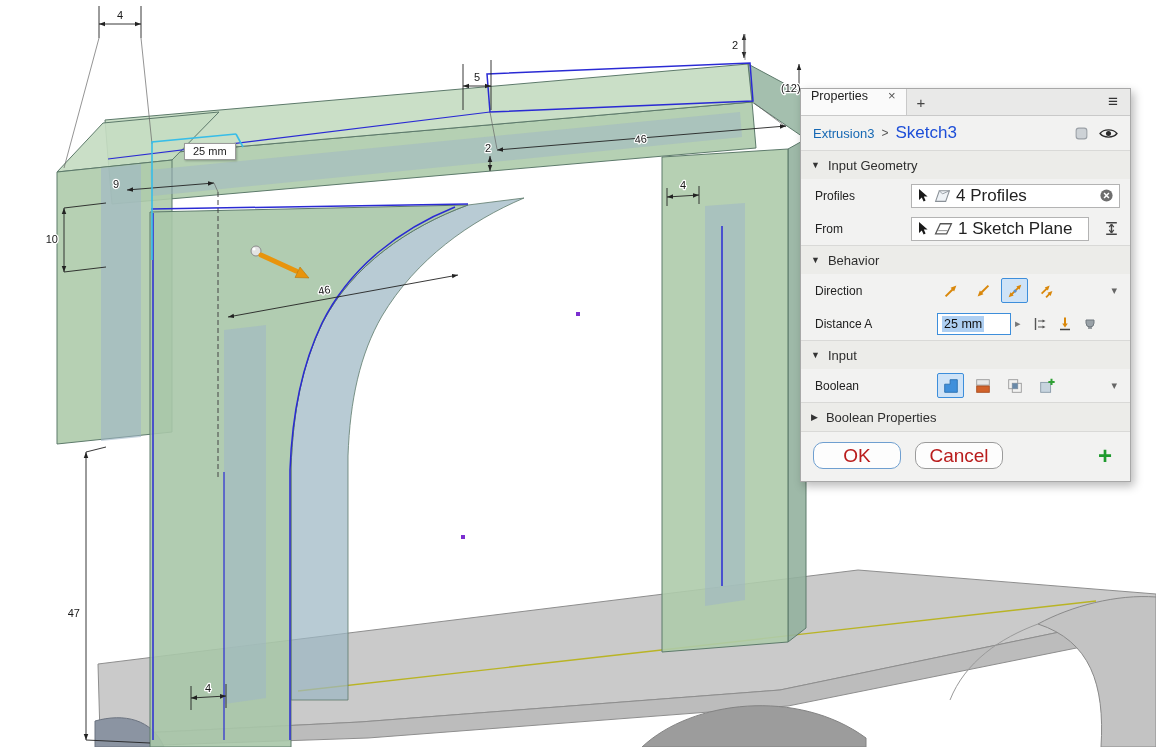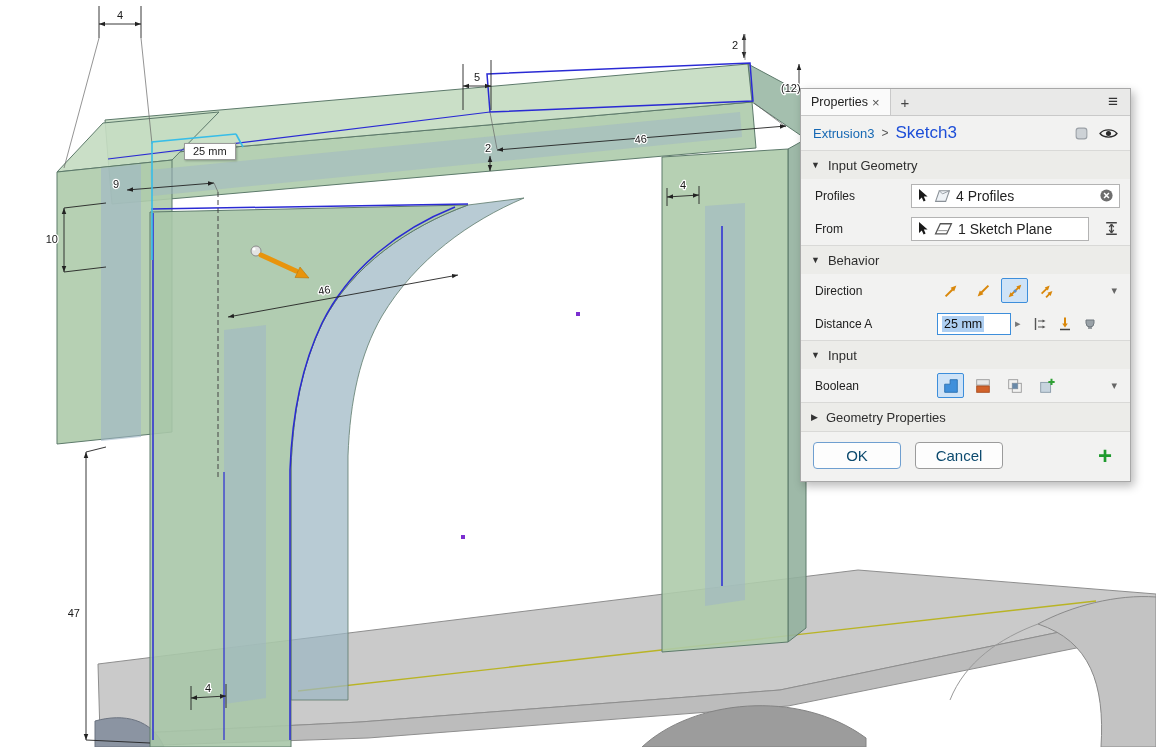--- a/index.html
+++ b/index.html
@@ -11,54 +11,54 @@
     paint-order:stroke;stroke:#fff;stroke-width:2.5px;stroke-linejoin:round}
   
   #measure-tooltip{position:absolute;left:184px;top:143px;background:#fefefe;
     border:1px solid #9a9a9a;box-shadow:1px 1px 2px rgba(0,0,0,.25);
     font-size:11px;color:#222;padding:1px 8px 2px;z-index:3;white-space:nowrap}
   
   #prop-panel{position:absolute;left:800px;top:88px;width:331px;background:#f2f2f1;
     border:1px solid #a8a8a8;box-shadow:3px 4px 9px rgba(0,0,0,.28);z-index:5;
     font-size:13px;color:#1e1e1e}
   .tabbar{display:flex;align-items:stretch;height:27px;background:#e9e9e8;border-bottom:1px solid #c9c9c9}
-  .tab{display:flex;align-items:center;gap:4px;padding:0 10px;background:#fafafa;
+  .tab{display:flex;align-items:flex-start;gap:20px;padding:0 10px;background:#fafafa;
     border-right:1px solid #c9c9c9;font-size:12.5px;color:#222}
   .tab-close{color:#555;font-size:13px;line-height:1}
   .tab-add{display:flex;align-items:center;padding:0 10px;font-size:15px;color:#444}
   .spacer{flex:1}
   .menu-btn{display:flex;align-items:center;padding:0 12px;font-size:17px;color:#333}
   .breadcrumb{display:flex;align-items:center;height:34px;padding:0 12px;gap:7px}
   .crumb-link{color:#1668b4;font-size:13px;cursor:pointer}
   .crumb-sep{color:#555;font-size:12px}
   .crumb-current{font-size:17px;color:#1d4ed8}
   .bc-icons{display:flex;gap:10px;margin-left:auto;align-items:center}
   .section-header{display:flex;align-items:center;gap:8px;height:29px;padding:0 10px;
     background:#ecece9;border-top:1px solid #d9d9d7;font-size:13px;color:#2e2e2e}
   .tri{font-size:9px;color:#333}
   .prow{display:flex;align-items:center;min-height:33px;padding:0 10px 0 14px}
   .row-label{width:96px;font-size:12px;color:#222;flex-shrink:0}
   .selector{flex:1;display:flex;align-items:center;gap:5px;height:24px;background:#fff;
     border:1px solid #b3b3b3;padding:0 5px}
   .selector.from{flex:0 0 178px}
-  .sel-text{font-size:14px;color:#222;margin-right:auto;white-space:nowrap}
+  .sel-text{font-size:17px;color:#222;margin-right:auto;white-space:nowrap}
   .icon{display:inline-flex;align-items:center;justify-content:center;flex-shrink:0}
   .icon-strip{display:flex;gap:5px;margin-left:26px;align-items:center}
   .icon-btn{width:27px;height:25px;display:flex;align-items:center;justify-content:center;
     border:1px solid transparent;border-radius:2px}
   .icon-btn.selected{background:#cfe3f7;border-color:#3d8edb}
   .row-chevron{margin-left:auto;color:#666;font-size:11px;padding-right:3px}
   .dist-box{width:74px;height:22px;background:#fff;border:1px solid #3d8edb;display:flex;
     align-items:center;padding:0 4px;font-size:12.5px;margin-left:26px}
   .dist-box .sel{background:#aecff2;padding:1px 2px;color:#111;white-space:nowrap}
   .flyout{color:#777;font-size:11px;margin:0 3px 0 4px}
   .dist-icons{display:flex;gap:9px;margin-left:8px;align-items:center}
   .footer{display:flex;align-items:center;gap:14px;padding:10px 12px 12px;border-top:1px solid #d9d9d7}
-  .btn{min-width:88px;height:27px;background:#fdfdfd;border:1px solid #9b9b9b;border-radius:4px;
-    font-size:15px;color:#0c4a6e;display:flex;align-items:center;justify-content:center}
+  .btn{min-width:88px;height:27px;background:#fdfdfd;border:1px solid #9b9b9b;border-radius:10px;
+    font-size:19px;color:#b91c1c;display:flex;align-items:center;justify-content:center}
   .btn.primary{border-color:#6f9fd0}
   .add-solid{margin-left:auto;color:#1f9b2e;font-size:24px;font-weight:bold;line-height:1;padding-right:6px}
 </style>
 </head>
 <body>
 
 <div id="stage">
 
   <svg id="scene" viewBox="0 0 1156 747">
     <defs>
@@ -372,21 +372,21 @@
               <rect x="3" y="6" width="11" height="11" fill="#c7d4de" stroke="#8899a8"></rect>
               <path d="M15 2 V9 M11.5 5.5 H18.5" stroke="#2fa134" stroke-width="2.2"></path>
             </svg>
         </div>
       </div>
       <span class="row-chevron">▾</span>
     </div>
 
     <div class="section-header">
       <span class="tri">▶</span>
-      <span>Geometry Properties</span>
+      <span>Boolean Properties</span>
     </div>
 
     <div class="footer">
       <div class="btn primary">OK</div>
       <div class="btn">Cancel</div>
       <div class="add-solid">+</div>
     </div>
   </div>
 
 </div>

